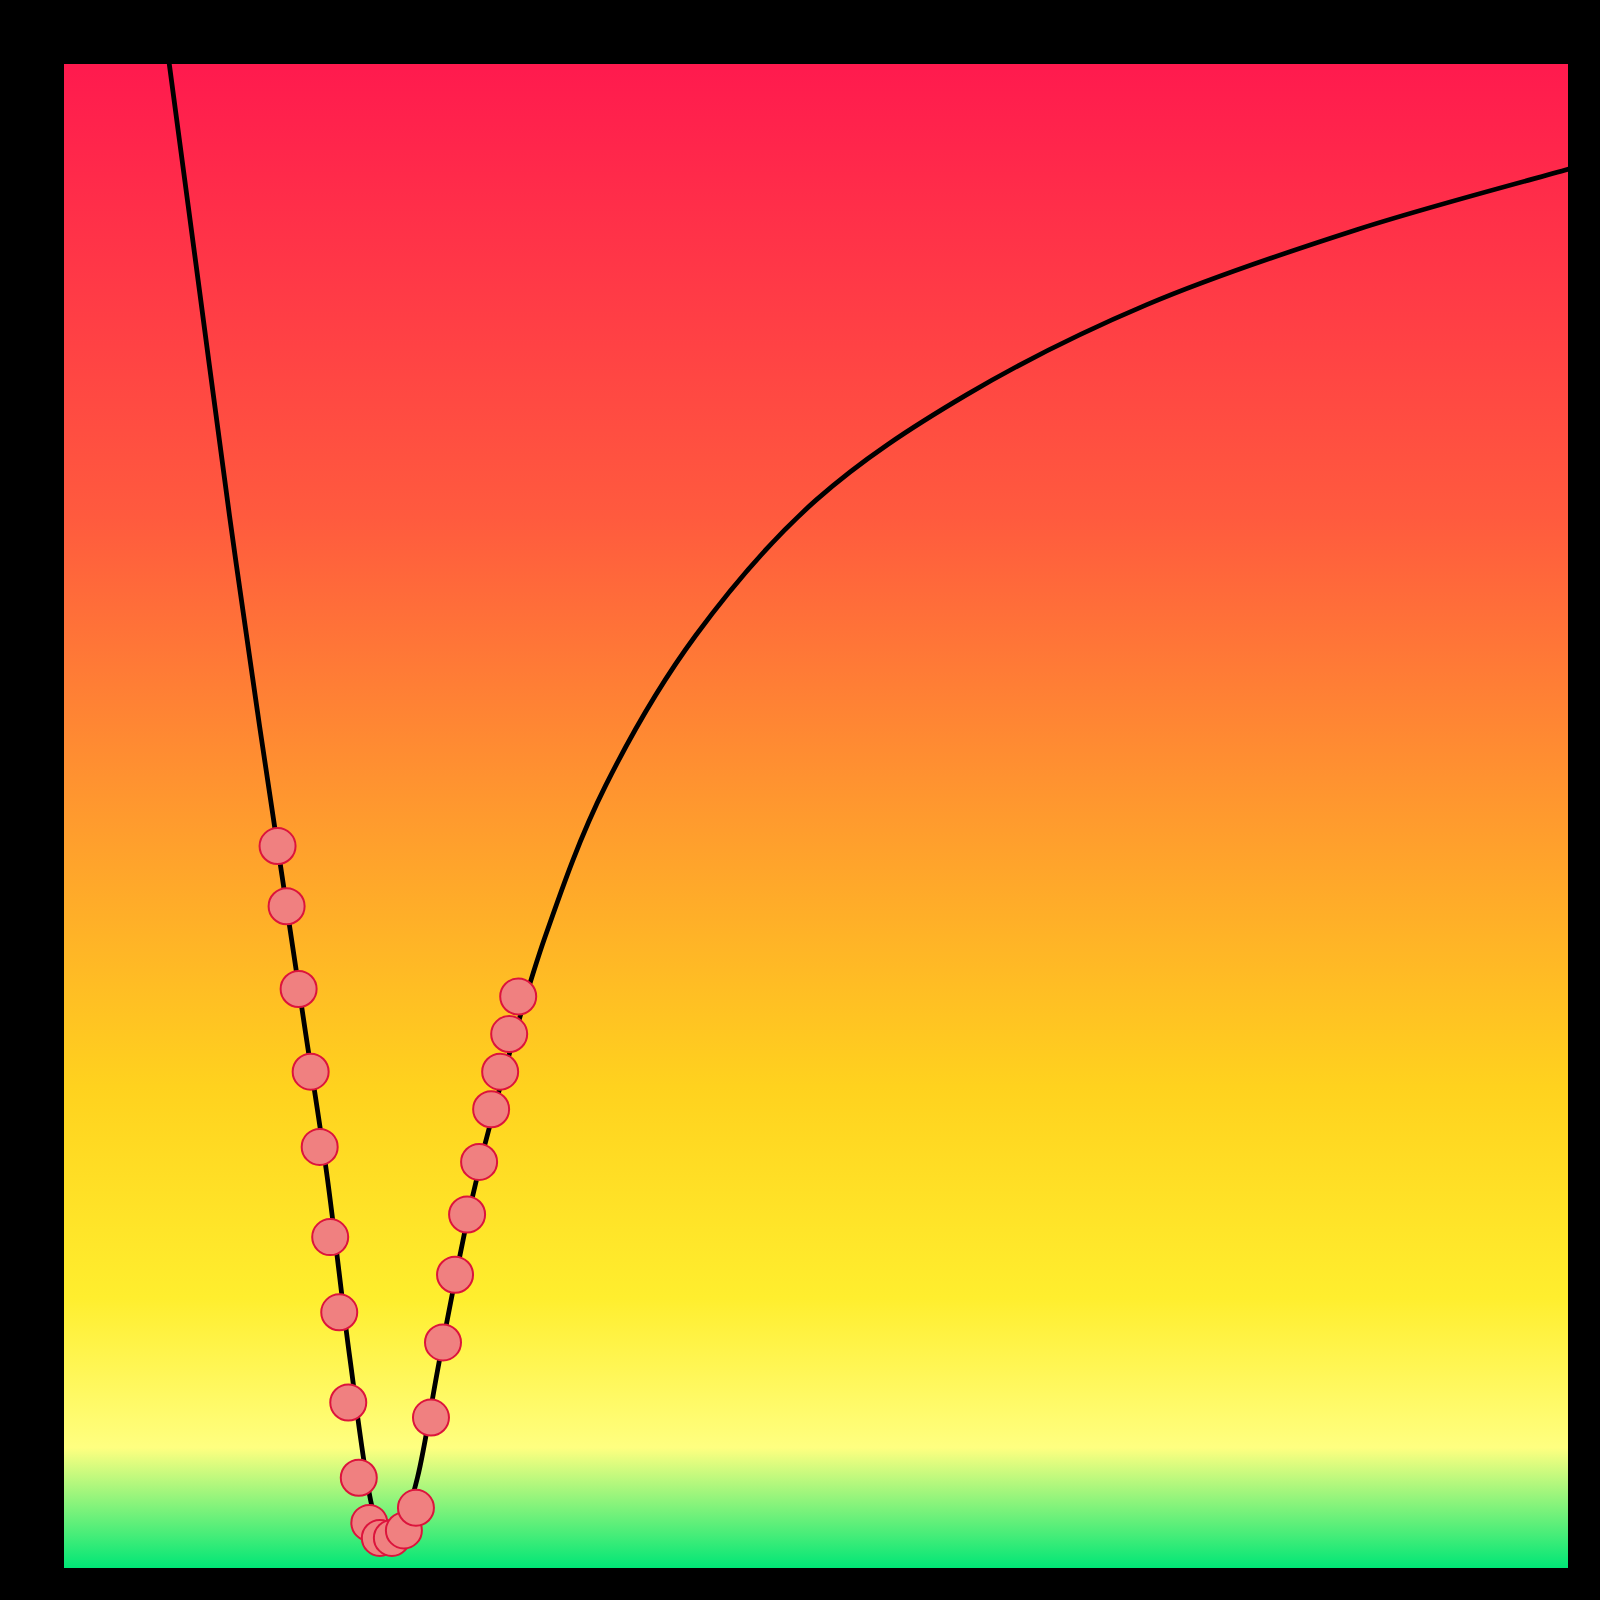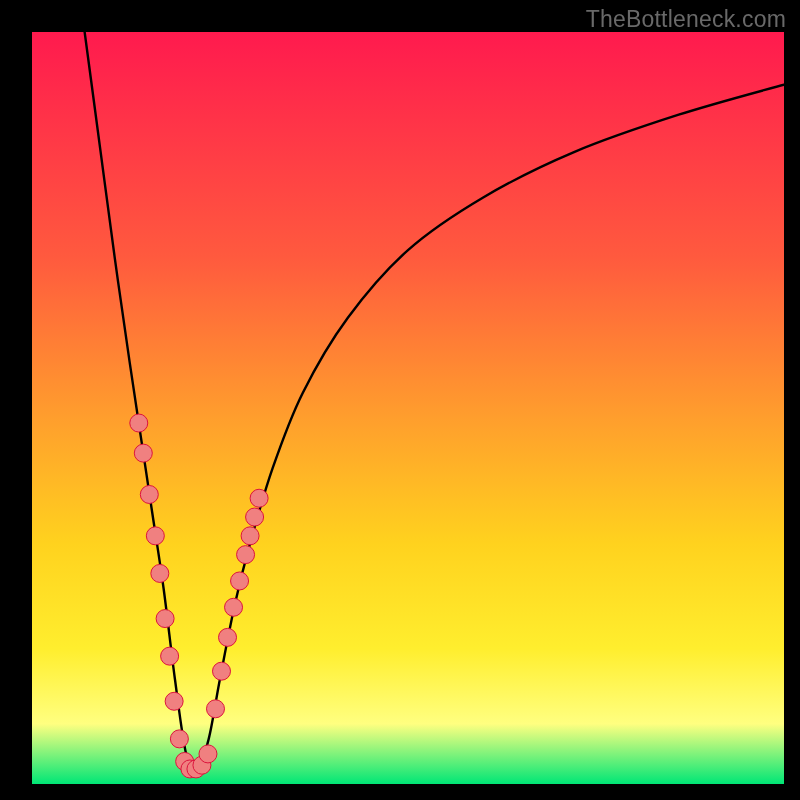--- a/index.html
+++ b/index.html
@@ -80,14 +80,13 @@
           <circle cx="195.52" cy="605.36" r="9" fill="#F08080" stroke="#DC143C" stroke-width="1"></circle>
           <circle cx="201.54" cy="575.28" r="9" fill="#F08080" stroke="#DC143C" stroke-width="1"></circle>
           <circle cx="207.55" cy="548.96" r="9" fill="#F08080" stroke="#DC143C" stroke-width="1"></circle>
           <circle cx="213.57" cy="522.64" r="9" fill="#F08080" stroke="#DC143C" stroke-width="1"></circle>
           <circle cx="218.08" cy="503.84" r="9" fill="#F08080" stroke="#DC143C" stroke-width="1"></circle>
           <circle cx="222.59" cy="485.04" r="9" fill="#F08080" stroke="#DC143C" stroke-width="1"></circle>
           <circle cx="227.10" cy="466.24" r="9" fill="#F08080" stroke="#DC143C" stroke-width="1"></circle>
         </g>
     </svg>
   </div>
-  <div class="watermark">TheBottleneck.com</div>
 </div>
 
 </body></html>

